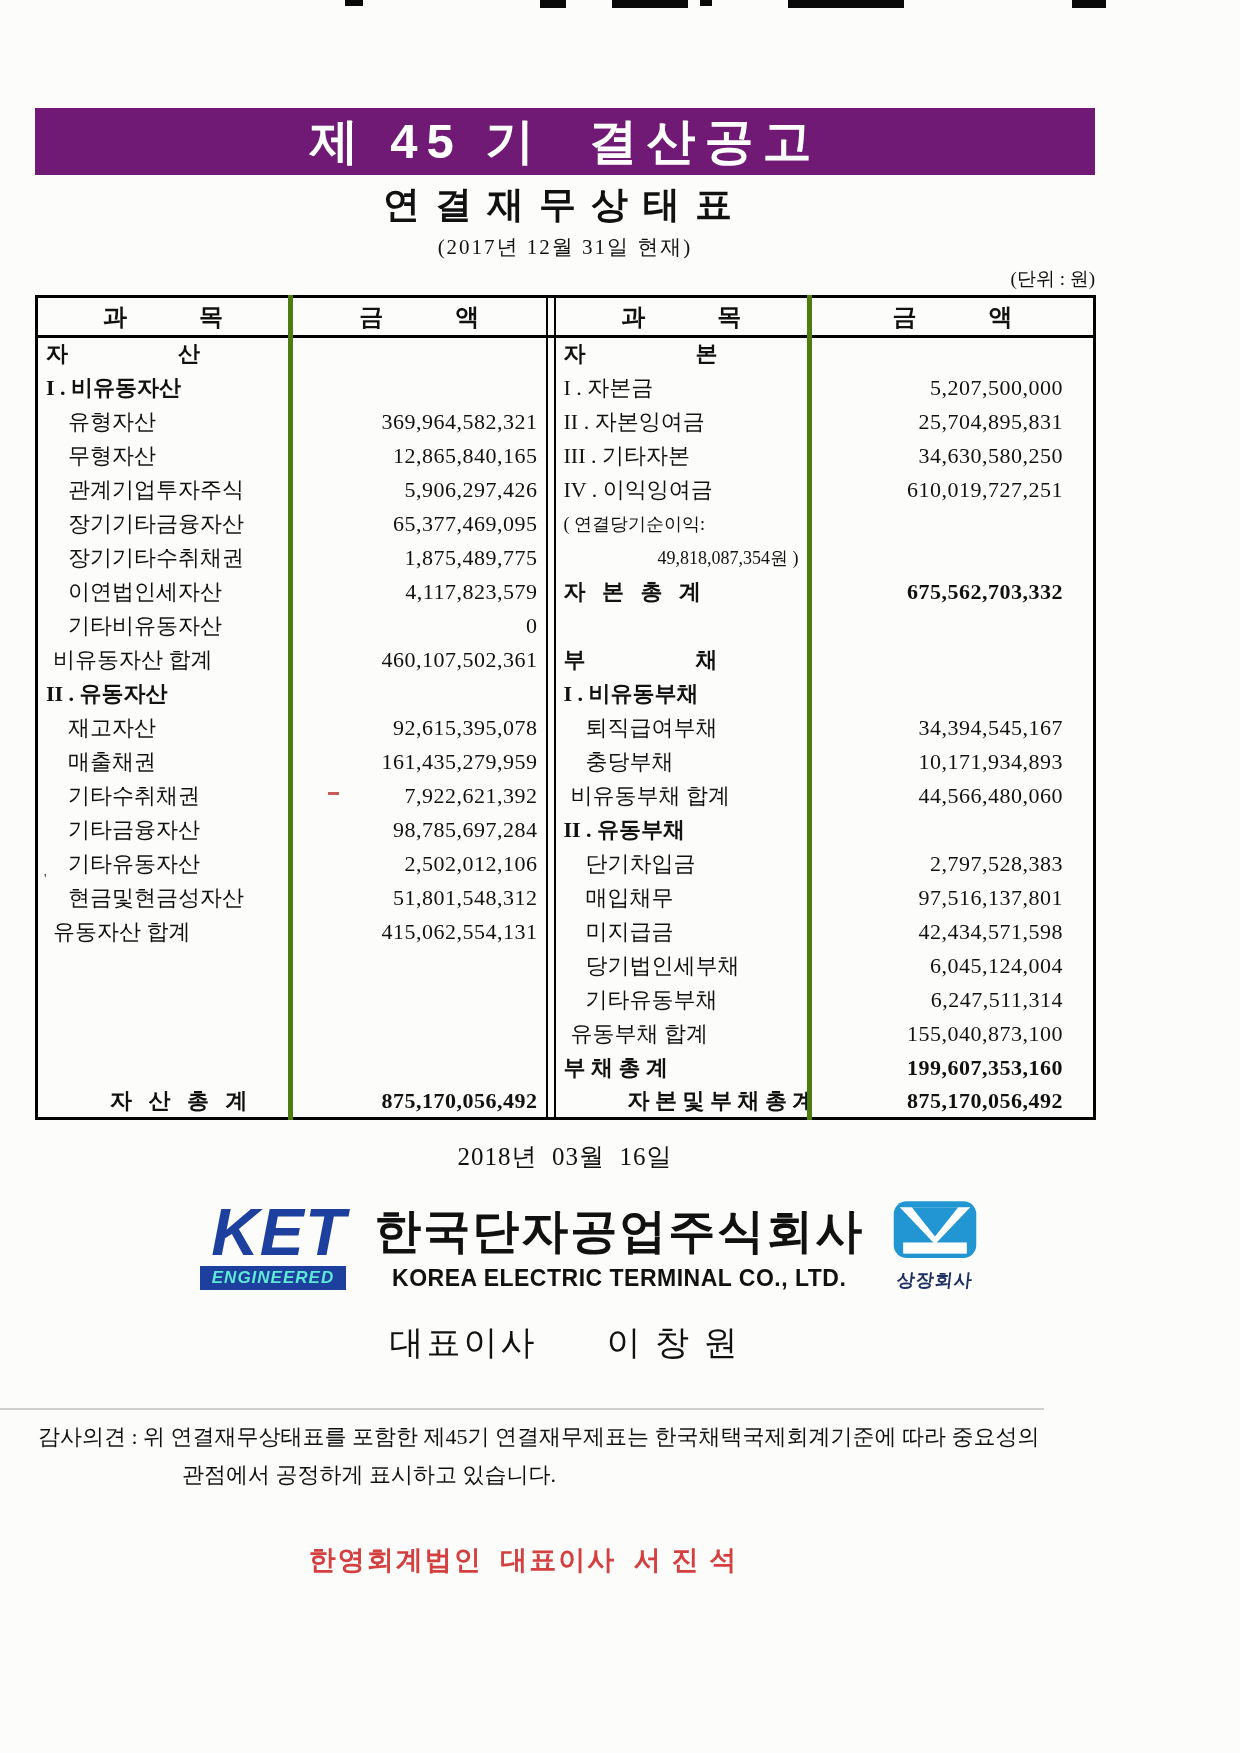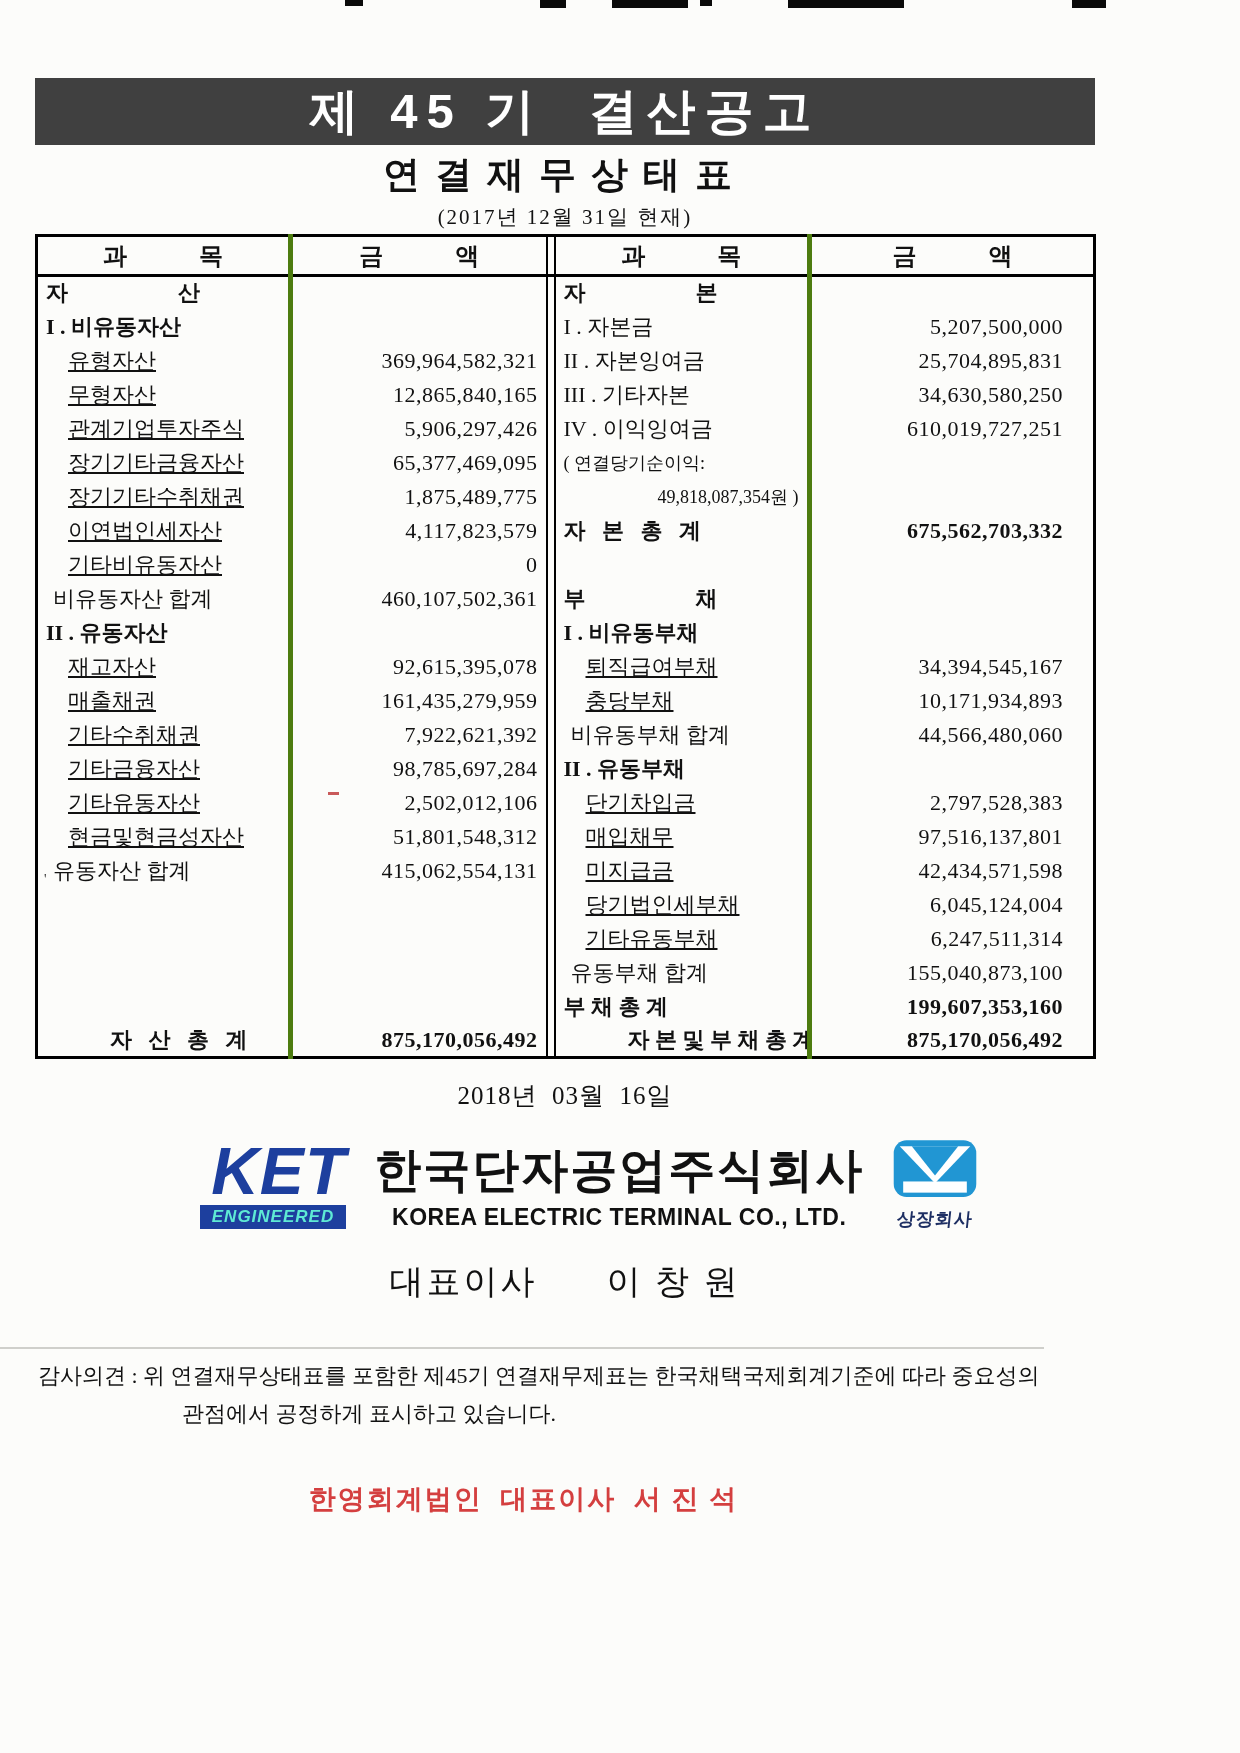--- a/index.html
+++ b/index.html
@@ -11,21 +11,21 @@
   }
   .content { width:1060px; margin-left:35px; }
 
   
   .artifact { position:absolute; background:#0a0a0a; }
   .artifact-red { position:absolute; background:#c95a5a; }
   .artifact-text { position:absolute; color:#333; font-size:14px; }
 
   
   .banner {
-    margin-top:78px; height:67px; background:#404040;
+    margin-top:108px; height:67px; background:#701a75;
     display:flex; align-items:center; justify-content:center;
   }
   .banner-text {
     color:#fff; font-size:49px; font-weight:800; letter-spacing:9px;
     white-space:pre; font-family:"Liberation Sans","DejaVu Sans",sans-serif;
   }
 
   .doc-title { text-align:center; margin-top:5px; font-size:37px; font-weight:600; letter-spacing:15px; white-space:pre; }
   .doc-date  { text-align:center; margin-top:3px; font-size:21px; letter-spacing:2px; white-space:pre; }
   .unit-label{ text-align:right; margin-top:5px; font-size:19px; padding-right:0px; white-space:pre; }
@@ -43,21 +43,21 @@
   table.fs td { overflow:hidden; vertical-align:middle; }
   td.lab { white-space:pre; padding-left:8px; }
   td.val { text-align:right; padding-right:8px; white-space:pre; letter-spacing:0.5px; }
   td.val.last { padding-right:30px; }
   th.bl, td.bl { border-left:5px solid #4d7c0f; }
   .sep { width:8px; border-left:2px solid #000; border-right:2px solid #000; padding:0; }
 
   td.lab.t-head    { font-weight:700; }
   td.lab.t-section { font-weight:700; }
   td.lab.t-entry   { }
-  td.lab.t-item    { padding-left:30px;text-decoration:underline; }
+  td.lab.t-item    { padding-left:30px; }
   td.lab.t-subtotal{ padding-left:15px; }
   td.lab.t-note    { font-size:18px; }
   td.lab.t-note2   { font-size:18px; padding-left:102px; }
   td.lab.t-total   { font-weight:700; }
   td.lab.t-totalc  { font-weight:700; padding-left:72px; }
   td.val.t-total, td.val.t-totalc { font-weight:700; }
 
   .announce { margin-top:22px; font-size:22px; }
   .date-line{ text-align:center; margin-top:20px; font-size:25px; letter-spacing:1px; white-space:pre; }
 
@@ -113,20 +113,21 @@
   <div class="artifact-text" style="left:44px;top:872px;">'</div>
 
   <div class="content">
 
     <div class="banner">
       <span class="banner-text">제 45 기  결산공고</span>
     </div>
 
     <div class="doc-title">연결재무상태표</div>
     <div class="doc-date">(2017년 12월 31일 현재)</div>
+    <div class="unit-label">(단위 : 원)</div>
 
     <table class="fs">
       <colgroup>
         <col style="width:254px">
           <col style="width:256px">
           <col style="width:8px">
           <col style="width:255px">
           <col style="width:285px">
       </colgroup>
       <thead>

